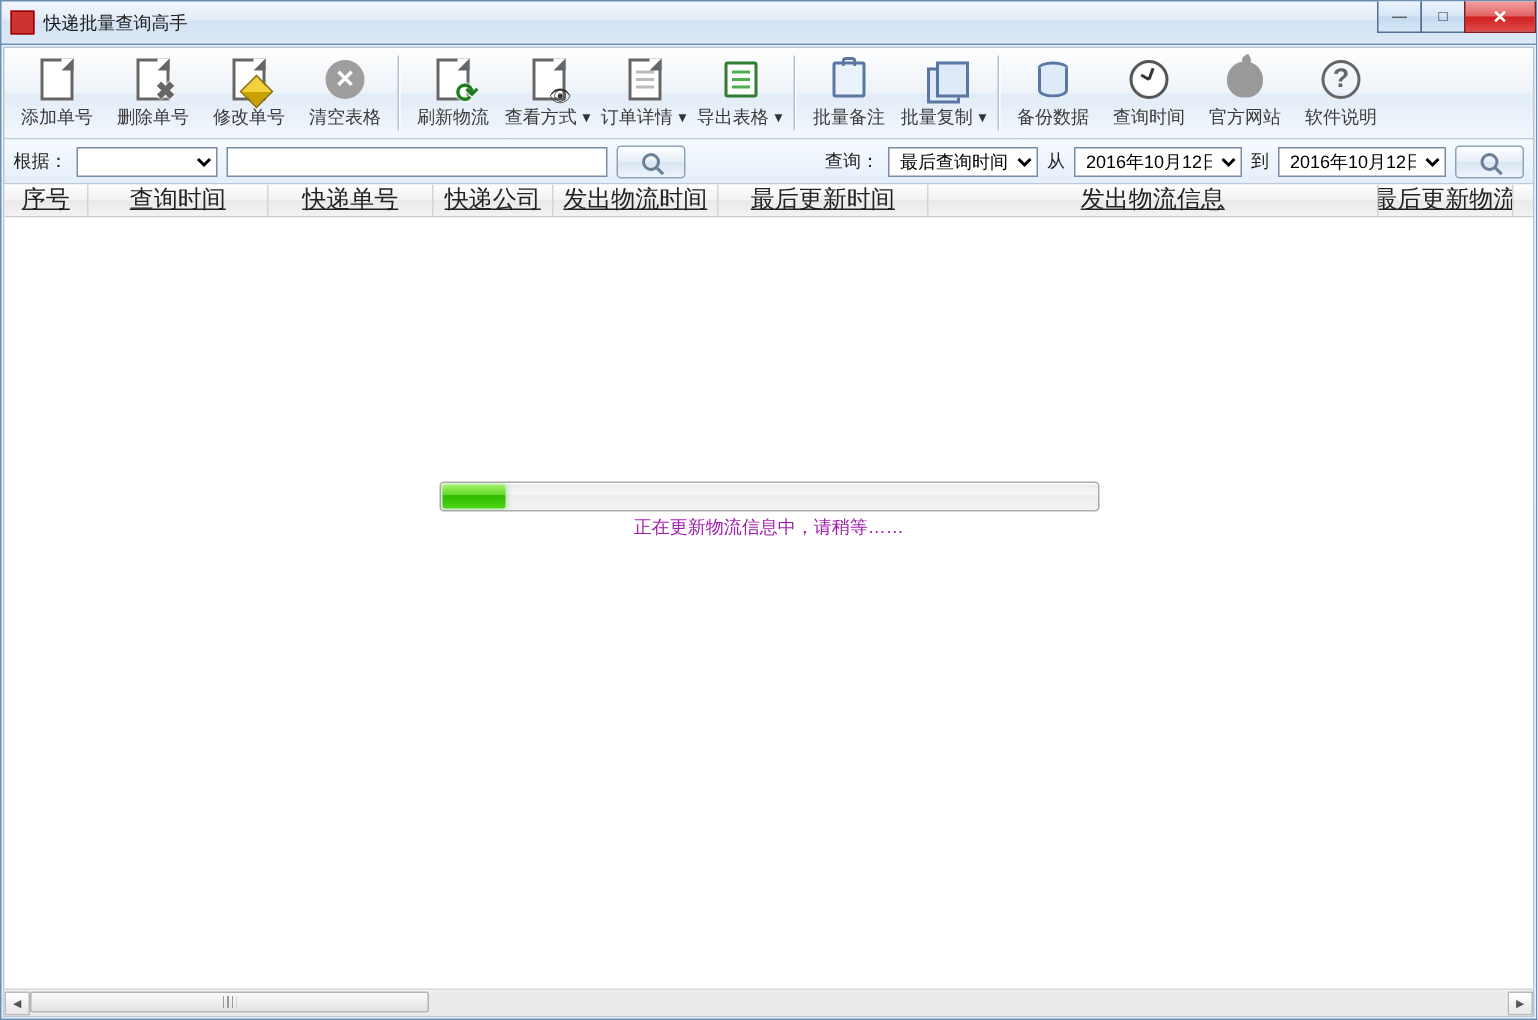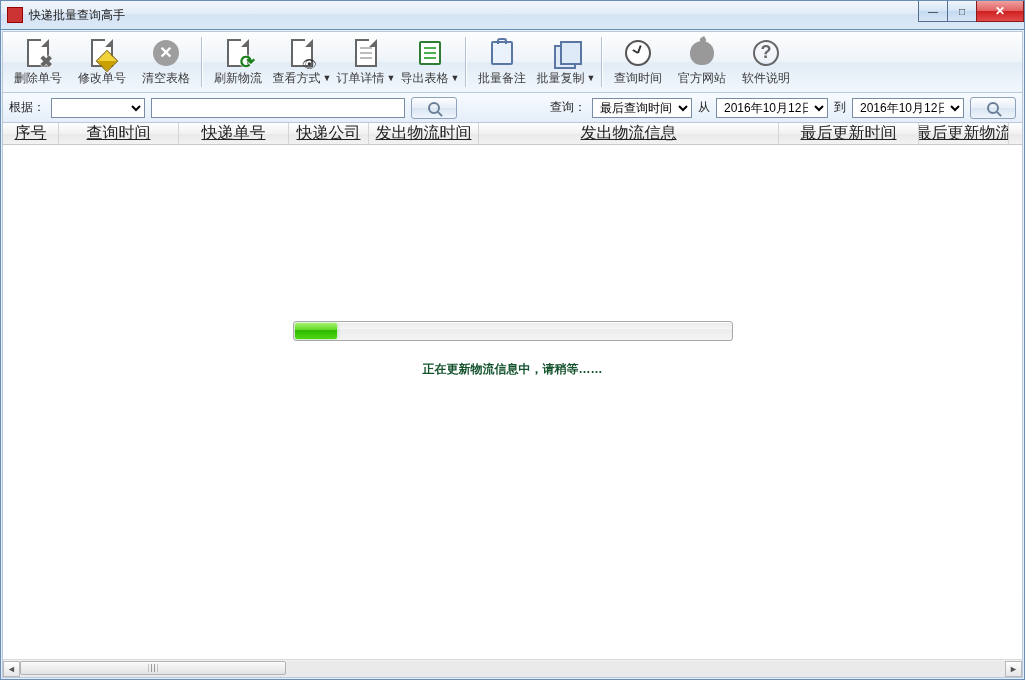--- a/index.html
+++ b/index.html
@@ -115,21 +115,21 @@
     background: linear-gradient(to bottom,#e9e9e9,#f7f7f7 40%, #ededed 41%, #f3f3f3);
     overflow:hidden; position:relative;
     box-shadow: inset 0 1px 0 #fff;
   }
   .progress-fill {
     position:absolute; left:1px; top:1px; bottom:1px; width:42px;
     background: linear-gradient(to bottom,#a6f26d,#5fd823 45%,#2fba00 46%,#4cd612);
     border-radius:2px;
     box-shadow: 0 0 4px rgba(30,200,0,.4);
   }
-  .progress-text { margin-top:20px; color:#14532d; font-size:12px;font-weight:bold;}
+  .progress-text { margin-top:2px; color:#a21caf; font-size:12px;}
 
   
   .hscroll { position:absolute; left:0; right:0; bottom:0; height:18px; background:#f0f0f0; border-top:1px solid #dadada; display:flex; align-items:center;}
   .hs-btn { width:17px; height:16px; background:linear-gradient(to bottom,#fefefe,#e6e6e6); border:1px solid #b9b9b9; display:flex; align-items:center; justify-content:center; font-size:9px; color:#555;}
   .hs-track { flex:1; height:16px; background:#eaeaea; position:relative; margin:0 0px;}
   .hs-thumb { position:absolute; left:0; top:0; height:14px; width:27%; background:linear-gradient(to bottom,#fbfbfb,#e2e2e2); border:1px solid #b3b3b3; border-radius:2px;}
   .hs-grip { position:absolute; left:50%; top:50%; transform:translate(-50%,-50%); width:9px; height:8px;
     background: repeating-linear-gradient(to right,#9a9a9a 0 1px, transparent 1px 3px);}
 
   
@@ -152,20 +152,26 @@
         <span class="win-glyph">✕</span>
       </div>
   </div>
 </div>
 
 <div class="window-body">
 
   <div class="toolbar" id="toolbar">
       <div class="tool-btn">
         <div class="tool-icon">
+          <div class="doc-shape"></div>
+        </div>
+        <div class="tool-label">添加单号</div>
+      </div>
+      <div class="tool-btn">
+        <div class="tool-icon">
           <div class="doc-shape badge-x"></div>
         </div>
         <div class="tool-label">删除单号</div>
       </div>
       <div class="tool-btn">
         <div class="tool-icon">
           <div class="doc-shape badge-pencil"></div>
         </div>
         <div class="tool-label">修改单号</div>
       </div>
@@ -207,20 +213,26 @@
         </div>
         <div class="tool-label">批量备注</div>
       </div>
       <div class="tool-btn">
         <div class="tool-icon">
           <div class="stack-shape"></div>
         </div>
         <div class="tool-label">批量复制<span class="dd-caret">▼</span></div>
       </div>
       <div class="tool-sep"></div>
+      <div class="tool-btn">
+        <div class="tool-icon">
+          <div class="db-shape"></div>
+        </div>
+        <div class="tool-label">备份数据</div>
+      </div>
       <div class="tool-btn">
         <div class="tool-icon">
           <div class="clock-shape"></div>
         </div>
         <div class="tool-label">查询时间</div>
       </div>
       <div class="tool-btn">
         <div class="tool-icon">
           <div class="apple-shape"></div>
         </div>
@@ -255,22 +267,22 @@
       </div>
   </div>
 
   <div class="table-wrap">
     <div class="thead" id="thead">
         <div class="th" style="width: 56px;">序号</div>
         <div class="th" style="width: 120px;">查询时间</div>
         <div class="th" style="width: 110px;">快递单号</div>
         <div class="th" style="width: 80px; text-align: center;">快递公司</div>
         <div class="th" style="width: 110px;">发出物流时间</div>
+        <div class="th" style="width: 140px;">最后更新时间</div>
         <div class="th" style="width: 300px;">发出物流信息</div>
-        <div class="th" style="width: 140px;">最后更新时间</div>
         <div class="th" style="width: 90px;">最后更新物流</div>
       </div>
     <div class="tbody">
       <div class="progress-area">
         <div class="progressbar">
           <div class="progress-fill"></div>
         </div>
         <div class="progress-text">正在更新物流信息中，请稍等……</div>
       </div>
     </div>

